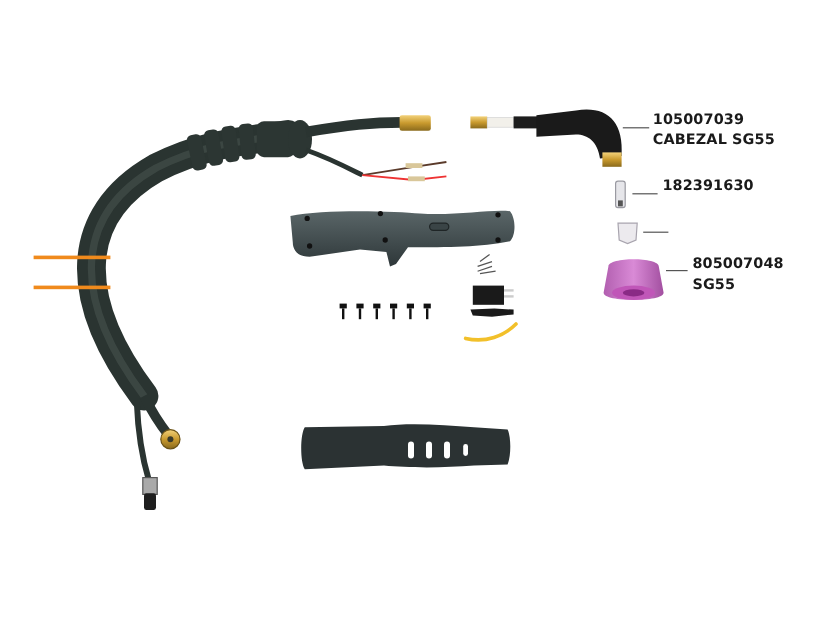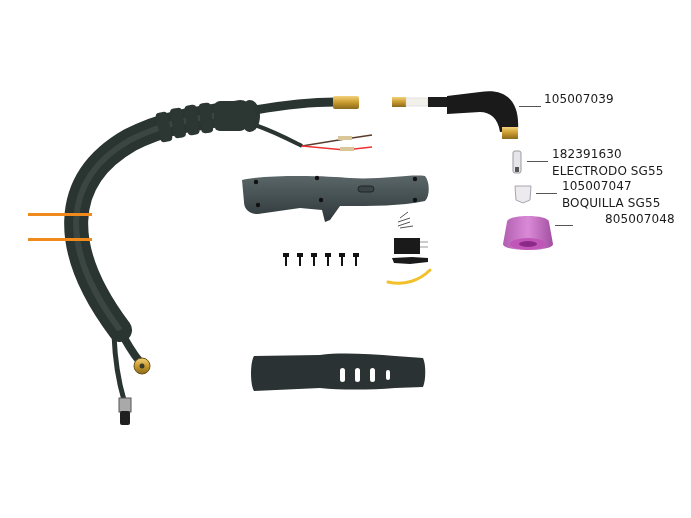--- a/index.html
+++ b/index.html
@@ -1,17 +1,17 @@
 <!DOCTYPE html>
 <html><head>
   <meta charset="utf-8">
   <style>
     html, body { margin: 0; padding: 0; background: #ffffff; }
     body { width: 691px; height: 518px; position: relative; overflow: hidden; font-family: "DejaVu Sans", "Liberation Sans", sans-serif; }
-    .stage { position: absolute; left: 0; top: 0; width: 560px; height: 518px; }
+    .stage { position: absolute; left: 0; top: 0; width: 560px; height: 518px; font-weight: bold; }
     svg.art { position: absolute; left: 0; top: 0; }
     .label { position: absolute; font-size: 12px; line-height: 17px; color: #1a1a1a; white-space: nowrap; letter-spacing: 0.1px; }
     .label span { display: block; }
     .leader { position: absolute; height: 1px; background: #555; }
     .cut { position: absolute; height: 3px; background: #f08a1c; }
   </style>
 </head>
 <body>
 
 <div class="stage">
@@ -156,25 +156,22 @@
   <div class="cut" style="left:28px; top:213px; width:64px;"></div>
   <div class="cut" style="left:28px; top:238px; width:64px;"></div>
 
   <div class="leader" style="left:519px; top:106px; width:22px;"></div>
   <div class="leader" style="left:527px; top:161px; width:21px;"></div>
   <div class="leader" style="left:536px; top:193px; width:21px;"></div>
   <div class="leader" style="left:555px; top:225px; width:18px;"></div>
 
   <div class="label" style="left:544px; top:91px;">
     <span>105007039</span>
+    <span>CABEZAL SG55</span>
   </div>
   <div class="label" style="left:552px; top:146px;">
     <span>182391630</span>
-    <span>ELECTRODO SG55</span>
   </div>
-  <div class="label" style="left:562px; top:178px;">
-    <span>105007047</span>
-    <span>BOQUILLA SG55</span>
-  </div>
-  <div class="label" style="left:577px; top:210px; line-height:18px;margin-left:28px;">
+  <div class="label" style="left:577px; top:210px; line-height:18px;">
     <span>805007048</span>
+    <span>SG55</span>
   </div>
 </div>
 
 </body></html>

